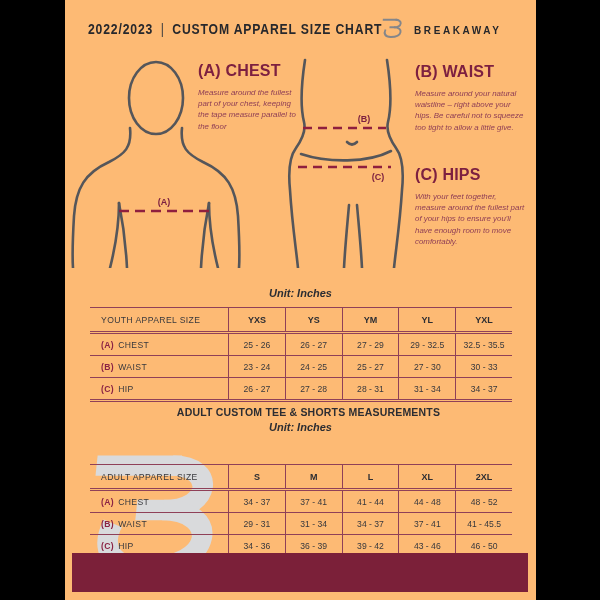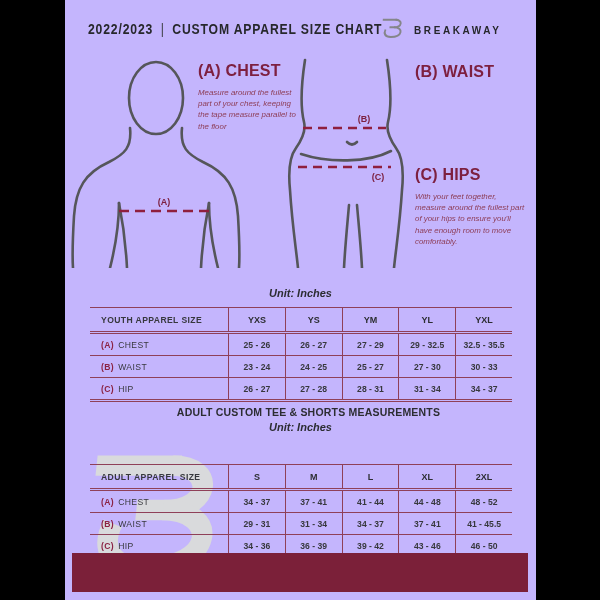--- a/index.html
+++ b/index.html
@@ -1,18 +1,18 @@
 <!DOCTYPE html>
 <html><head>
 <meta charset="utf-8">
 <style>
   html,body{margin:0;padding:0;background:#000;}
   .stage{position:relative;width:600px;height:600px;background:#000;overflow:hidden;
          font-family:"Liberation Sans",sans-serif;}
-  .doc{position:absolute;left:65px;top:0;width:471px;height:600px;background:#c4b5fd;overflow:hidden;}
+  .doc{position:absolute;left:65px;top:0;width:471px;height:600px;background:#fdba74;overflow:hidden;}
 
   
   .hdr{position:absolute;left:23px;top:20px;height:26px;white-space:nowrap;z-index:3;}
   .hdr-line{display:inline-block;transform:scaleX(0.84);transform-origin:left center;
             font-size:14.5px;font-weight:bold;letter-spacing:1px;color:#27282c;}
   .hdr-sep{margin:0 9px;font-weight:normal;color:#3a3b3f;}
   .brand{position:absolute;left:349px;top:25px;font-size:10px;font-weight:bold;
          letter-spacing:2.6px;color:#26272b;z-index:3;}
   .logo{position:absolute;left:315px;top:13px;z-index:3;}
 
@@ -29,24 +29,24 @@
   .sec-title{position:absolute;left:0;width:471px;text-align:center;font-size:10.5px;
              font-weight:bold;color:#2c2d32;letter-spacing:.2px;z-index:2;}
   .sec-unit{position:absolute;left:0;width:471px;text-align:center;font-size:11px;
             font-style:italic;font-weight:bold;color:#2c2d32;z-index:2;}
   .stable{position:absolute;left:25px;width:422px;z-index:2;}
   .t-head,.t-row{display:grid;grid-template-columns:138px repeat(5,1fr);}
   .t-head{height:23px;border-top:1.5px solid #8f4058;border-bottom:3px double #8f4058;}
   .t-row{height:21px;border-bottom:1px solid #8f4058;}
   .t-row.last{border-bottom:3px double #8f4058;}
   .cell{display:flex;align-items:center;justify-content:center;font-size:8.6px;color:#37383d;}
-  .cell + .cell{border-left:1px solid #8f4058;font-weight:bold;}
+  .cell + .cell{border-left:1px solid #8f4058;}
   .cell.lab{justify-content:flex-start;padding-left:11px;letter-spacing:.4px;}
   .t-head .cell{font-weight:bold;font-size:9px;color:#2c2d32;}
-  .t-head .cell.lab{font-weight:bold;font-size:8.6px;color:#37383d;}
+  .t-head .cell.lab{font-weight:normal;font-size:8.6px;color:#37383d;}
   .pfx{font-weight:bold;color:#8b2344;margin-right:4px;}
   .rowname{color:#37383d;}
 
   
   .watermark{position:absolute;left:18px;top:422px;z-index:1;opacity:1;}
   .footer-bar{position:absolute;left:7px;top:553px;width:456px;height:39px;
               background:#7b2039;z-index:4;}
 
   svg text{font-family:"Liberation Sans",sans-serif;}
 </style>
@@ -108,20 +108,21 @@
       <text x="81" y="64" text-anchor="middle" font-size="9" font-weight="bold" fill="#7d2040">(B)</text>
       <text x="95" y="122" text-anchor="middle" font-size="9" font-weight="bold" fill="#7d2040">(C)</text>
     </svg>
 
     <div class="gtxt gtxt-a">
       <div class="guide-head">(A) CHEST</div>
       <div class="guide-body">Measure around the fullest part of your chest, keeping the tape measure parallel to the floor</div>
     </div>
     <div class="gtxt gtxt-b">
       <div class="guide-head">(B) WAIST</div>
+      <div class="guide-body">Measure around your natural waistline – right above your hips. Be careful not to squeeze too tight to allow a little give.</div>
     </div>
     <div class="gtxt gtxt-c">
       <div class="guide-head">(C) HIPS</div>
       <div class="guide-body">With your feet together, measure around the fullest part of your hips to ensure you'll have enough room to move comfortably.</div>
     </div>
 
     <div class="sec-unit" style="top:287px;">Unit: Inches</div>
     <div class="stable" style="top:307px;">
       <div class="t-head">
         <div class="cell lab">YOUTH APPAREL SIZE</div>

